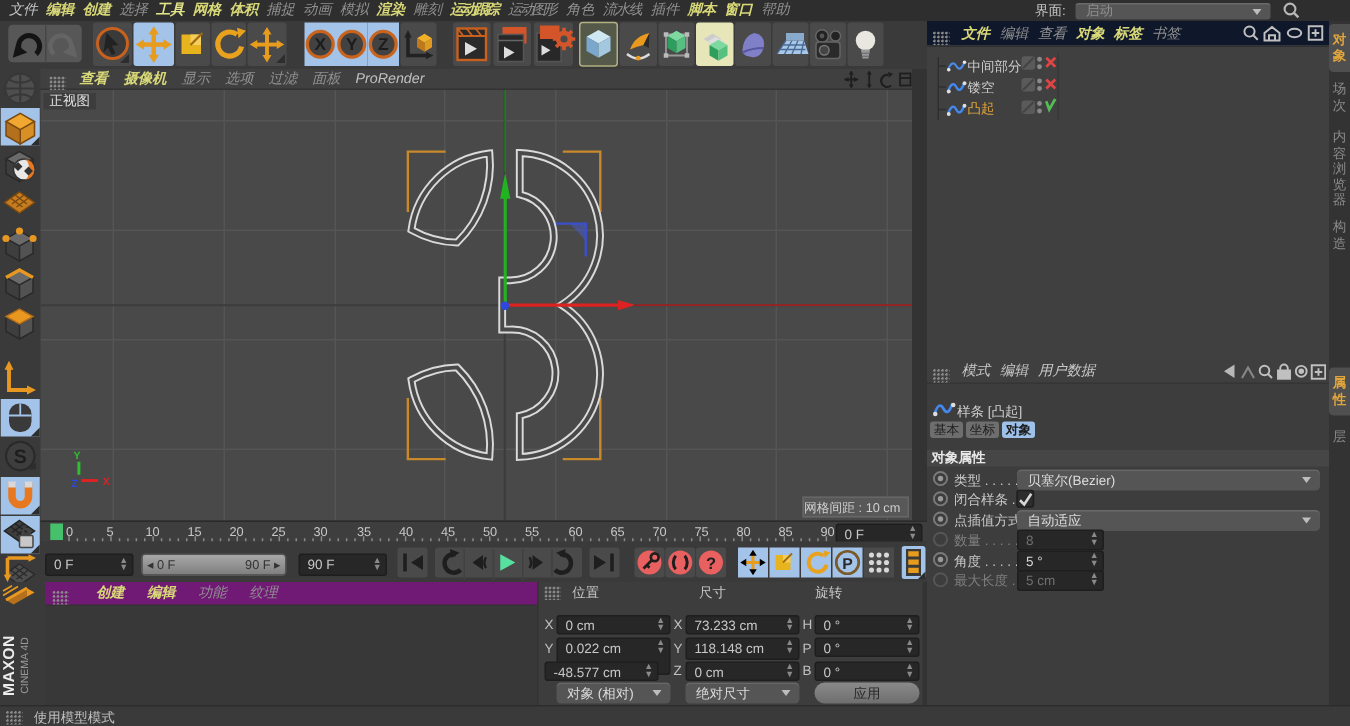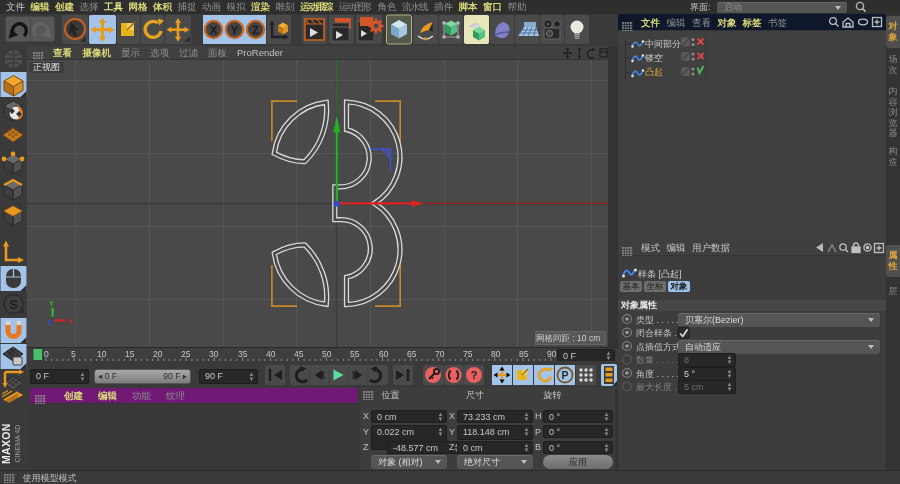--- a/index.html
+++ b/index.html
@@ -2,21 +2,21 @@
 <html><head>
 <meta charset="utf-8">
 <style>
 * { margin:0; padding:0; box-sizing:border-box; }
 html,body { width:900px; height:484px; overflow:hidden; background:#3a3a3a;
   font-family:"Liberation Sans", sans-serif; }
 #app { position:relative; width:900px; height:484px; overflow:hidden;
   font-size:9px; color:#c8c8c8; }
 .abs { position:absolute; }
 .yel { color:#d8d878; font-weight:bold; }
-.mi { font-size:9.5px; margin-left:5.5px; display:inline-block; }
+.mi { font-size:9.5px; margin-left:5.5px; display:inline-block;font-style:italic; }
 .dim { color:#909090; }
 .fld { position:absolute; background:#272727; border:1px solid #1e1e1e;
   border-radius:2px; color:#c8c8c8; font-size:9px; line-height:13px;
   padding-left:5px; }
 .spin { position:absolute; right:2px; top:1px; width:7px; font-size:6px;
   color:#8a8a8a; line-height:5px; text-align:center; }
 .drop { position:absolute; background:#555555; border-radius:3px;
   color:#dcdcdc; font-size:9px; line-height:14px; padding-left:7px;
   box-shadow:inset 0 1px 0 rgba(255,255,255,0.12); }
 .darr { position:absolute; right:6px; top:5px; width:0; height:0;
@@ -511,21 +511,21 @@
     <span class="grip" style="margin-left:4px;"></span>
     <span style="color:#c8c8c8;">位置</span>
     <span style="color:#c8c8c8;margin-left:64px;">尺寸</span>
     <span style="color:#c8c8c8;margin-left:57px;">旋转</span>
   </div>
   <div class="abs" style="left:4px;top:23px;color:#c0c0c0;">X</div>
   <div class="fld" style="left:12px;top:21.5px;width:76px;height:13px;">0 cm<span class="spin">▲<br>▼</span></div>
   <div class="abs" style="left:4px;top:38.5px;color:#c0c0c0;">Y</div>
   <div class="fld" style="left:12px;top:37px;width:76px;height:25px;">0.022 cm<span class="spin">▲<br>▼</span></div>
   <div class="abs" style="left:4px;top:54px;color:#c0c0c0;">Z</div>
-  <div class="fld" style="left:28px;top:52.5px;width:76px;height:13px;">-48.577 cm<span class="spin">▲<br>▼</span></div>
+  <div class="fld" style="left:4px;top:52.5px;width:76px;height:13px;">-48.577 cm<span class="spin">▲<br>▼</span></div>
   <div class="abs" style="left:90px;top:23px;color:#c0c0c0;">X</div>
   <div class="fld" style="left:98px;top:21.5px;width:76px;height:13px;">73.233 cm<span class="spin">▲<br>▼</span></div>
   <div class="abs" style="left:90px;top:38.5px;color:#c0c0c0;">Y</div>
   <div class="fld" style="left:98px;top:37px;width:76px;height:15px;">118.148 cm<span class="spin">▲<br>▼</span></div>
   <div class="abs" style="left:90px;top:54px;color:#c0c0c0;">Z</div>
   <div class="fld" style="left:98px;top:52.5px;width:76px;height:13px;">0 cm<span class="spin">▲<br>▼</span></div>
   <div class="abs" style="left:176px;top:23px;color:#c0c0c0;">H</div>
   <div class="fld" style="left:184px;top:21.5px;width:70px;height:13px;">0 °<span class="spin">▲<br>▼</span></div>
   <div class="abs" style="left:176px;top:38.5px;color:#c0c0c0;">P</div>
   <div class="fld" style="left:184px;top:37px;width:70px;height:13px;">0 °<span class="spin">▲<br>▼</span></div>

